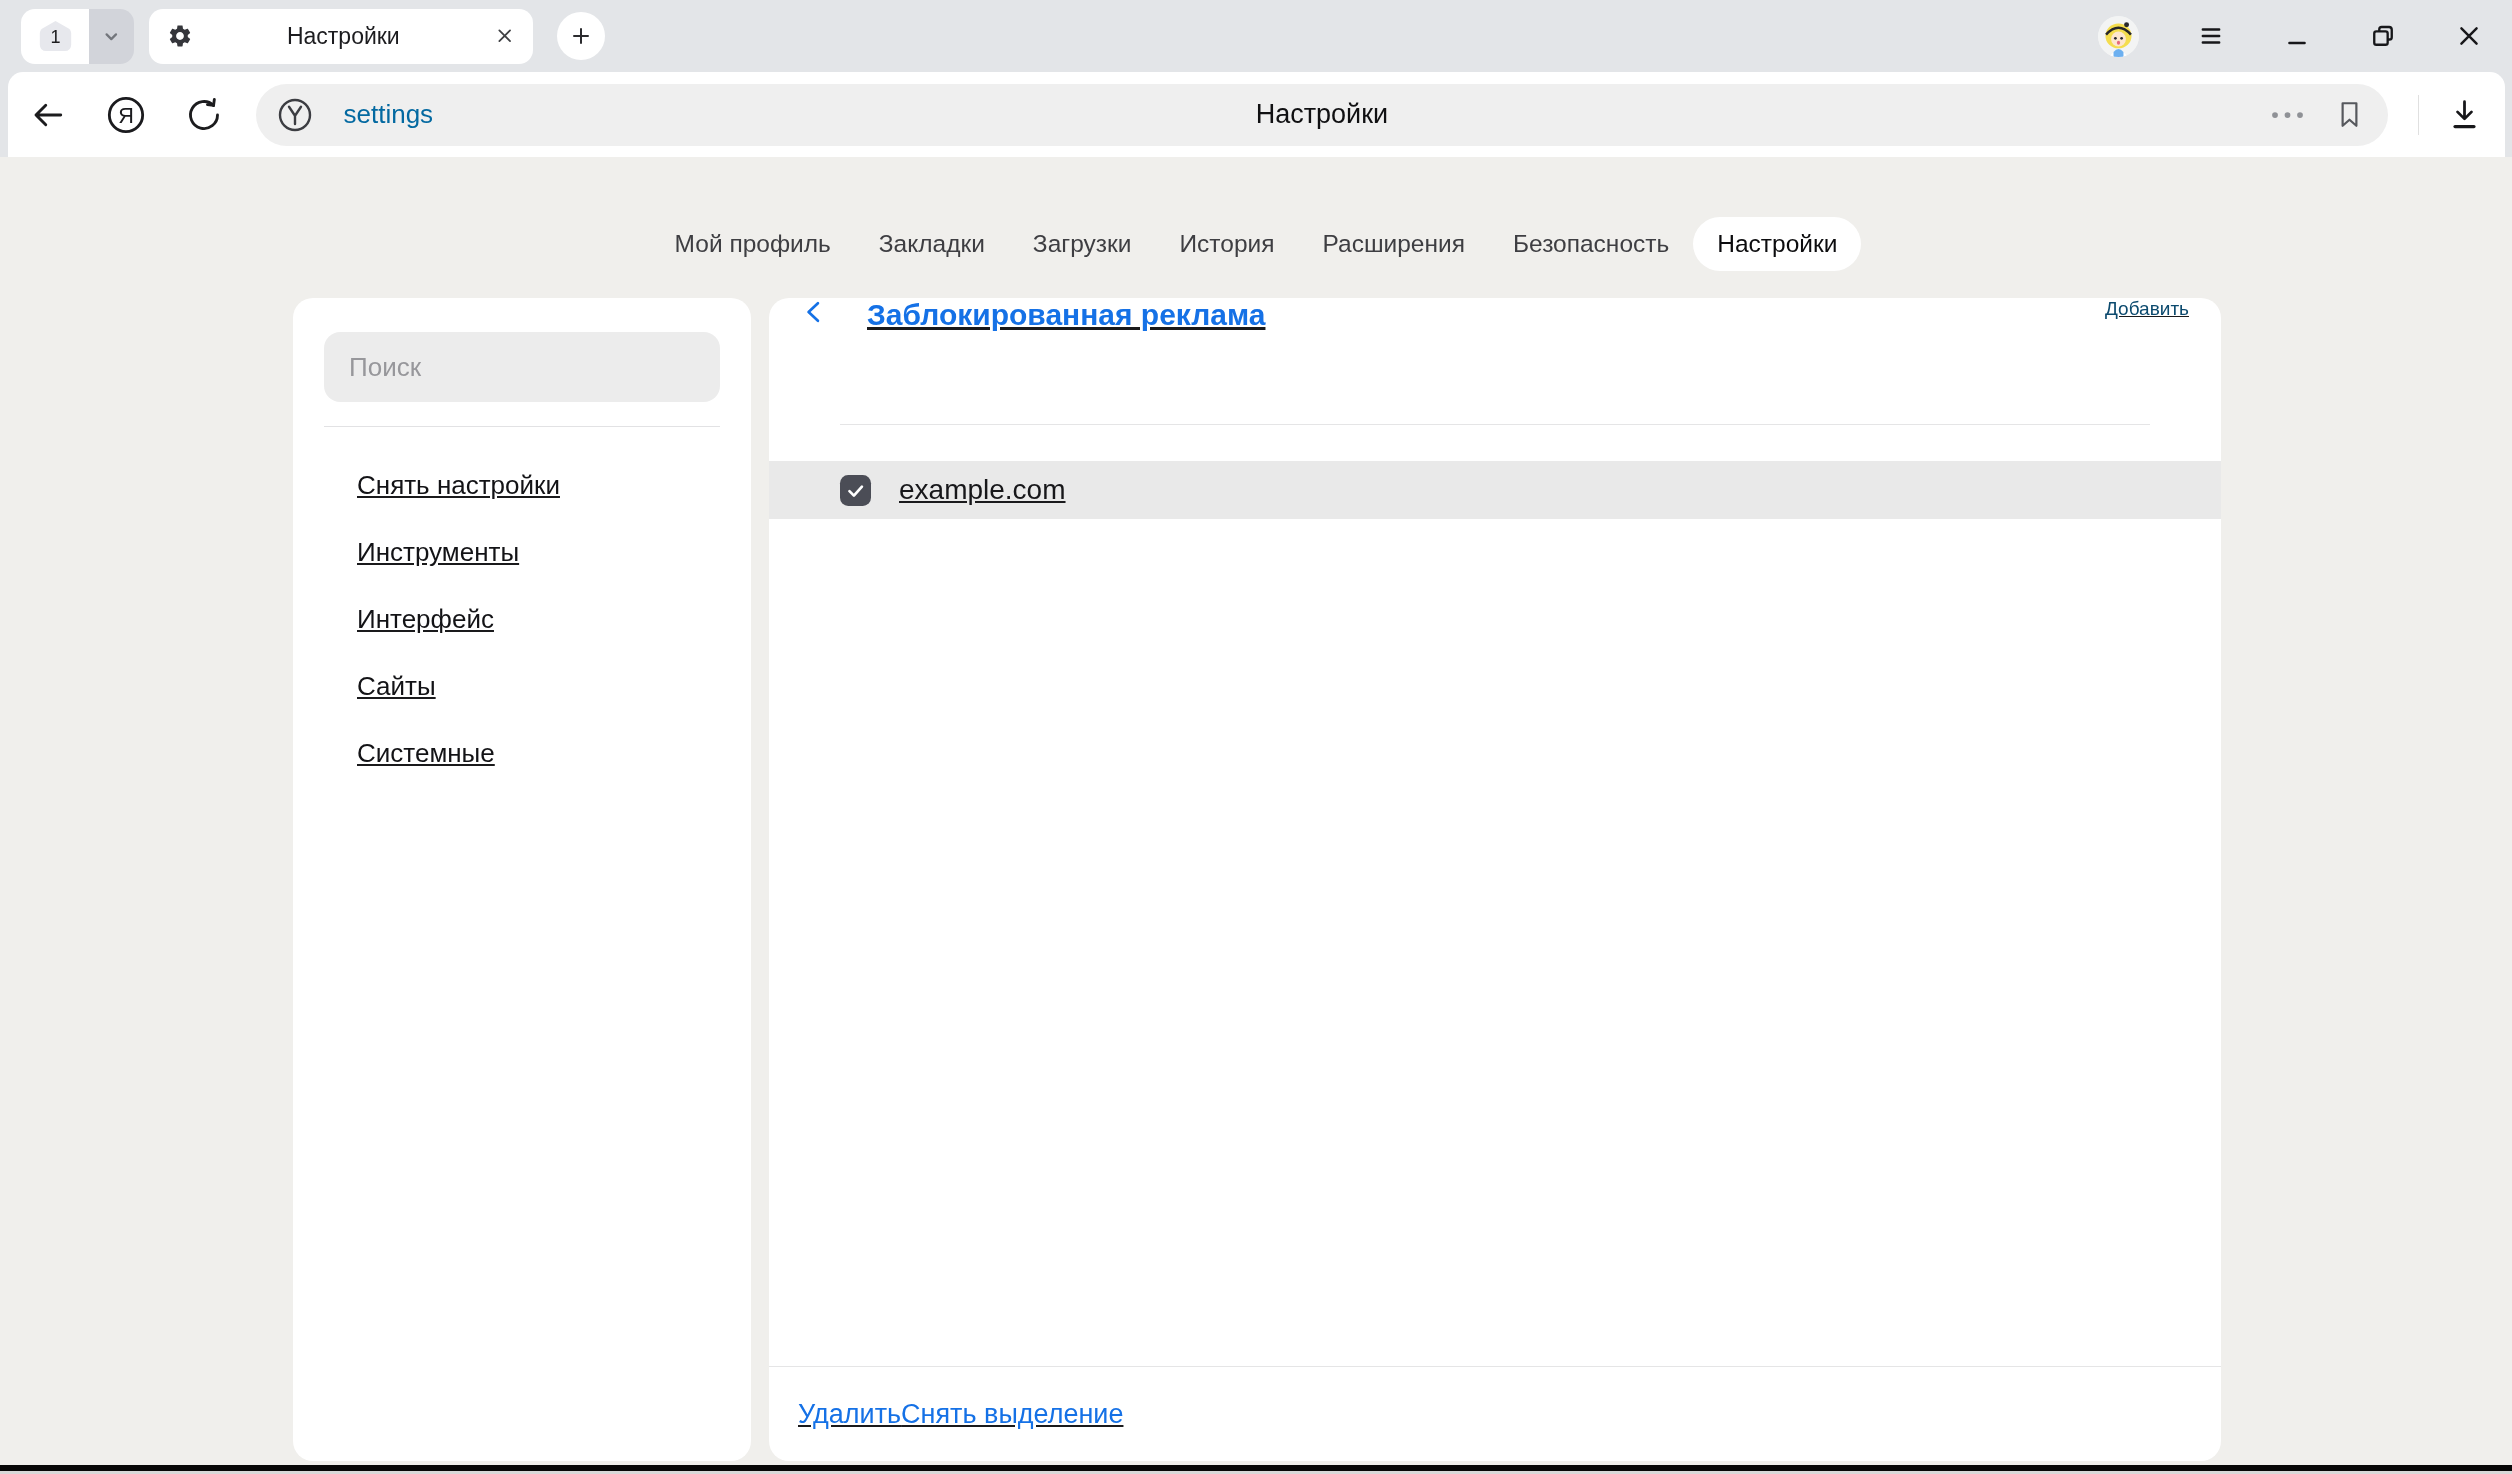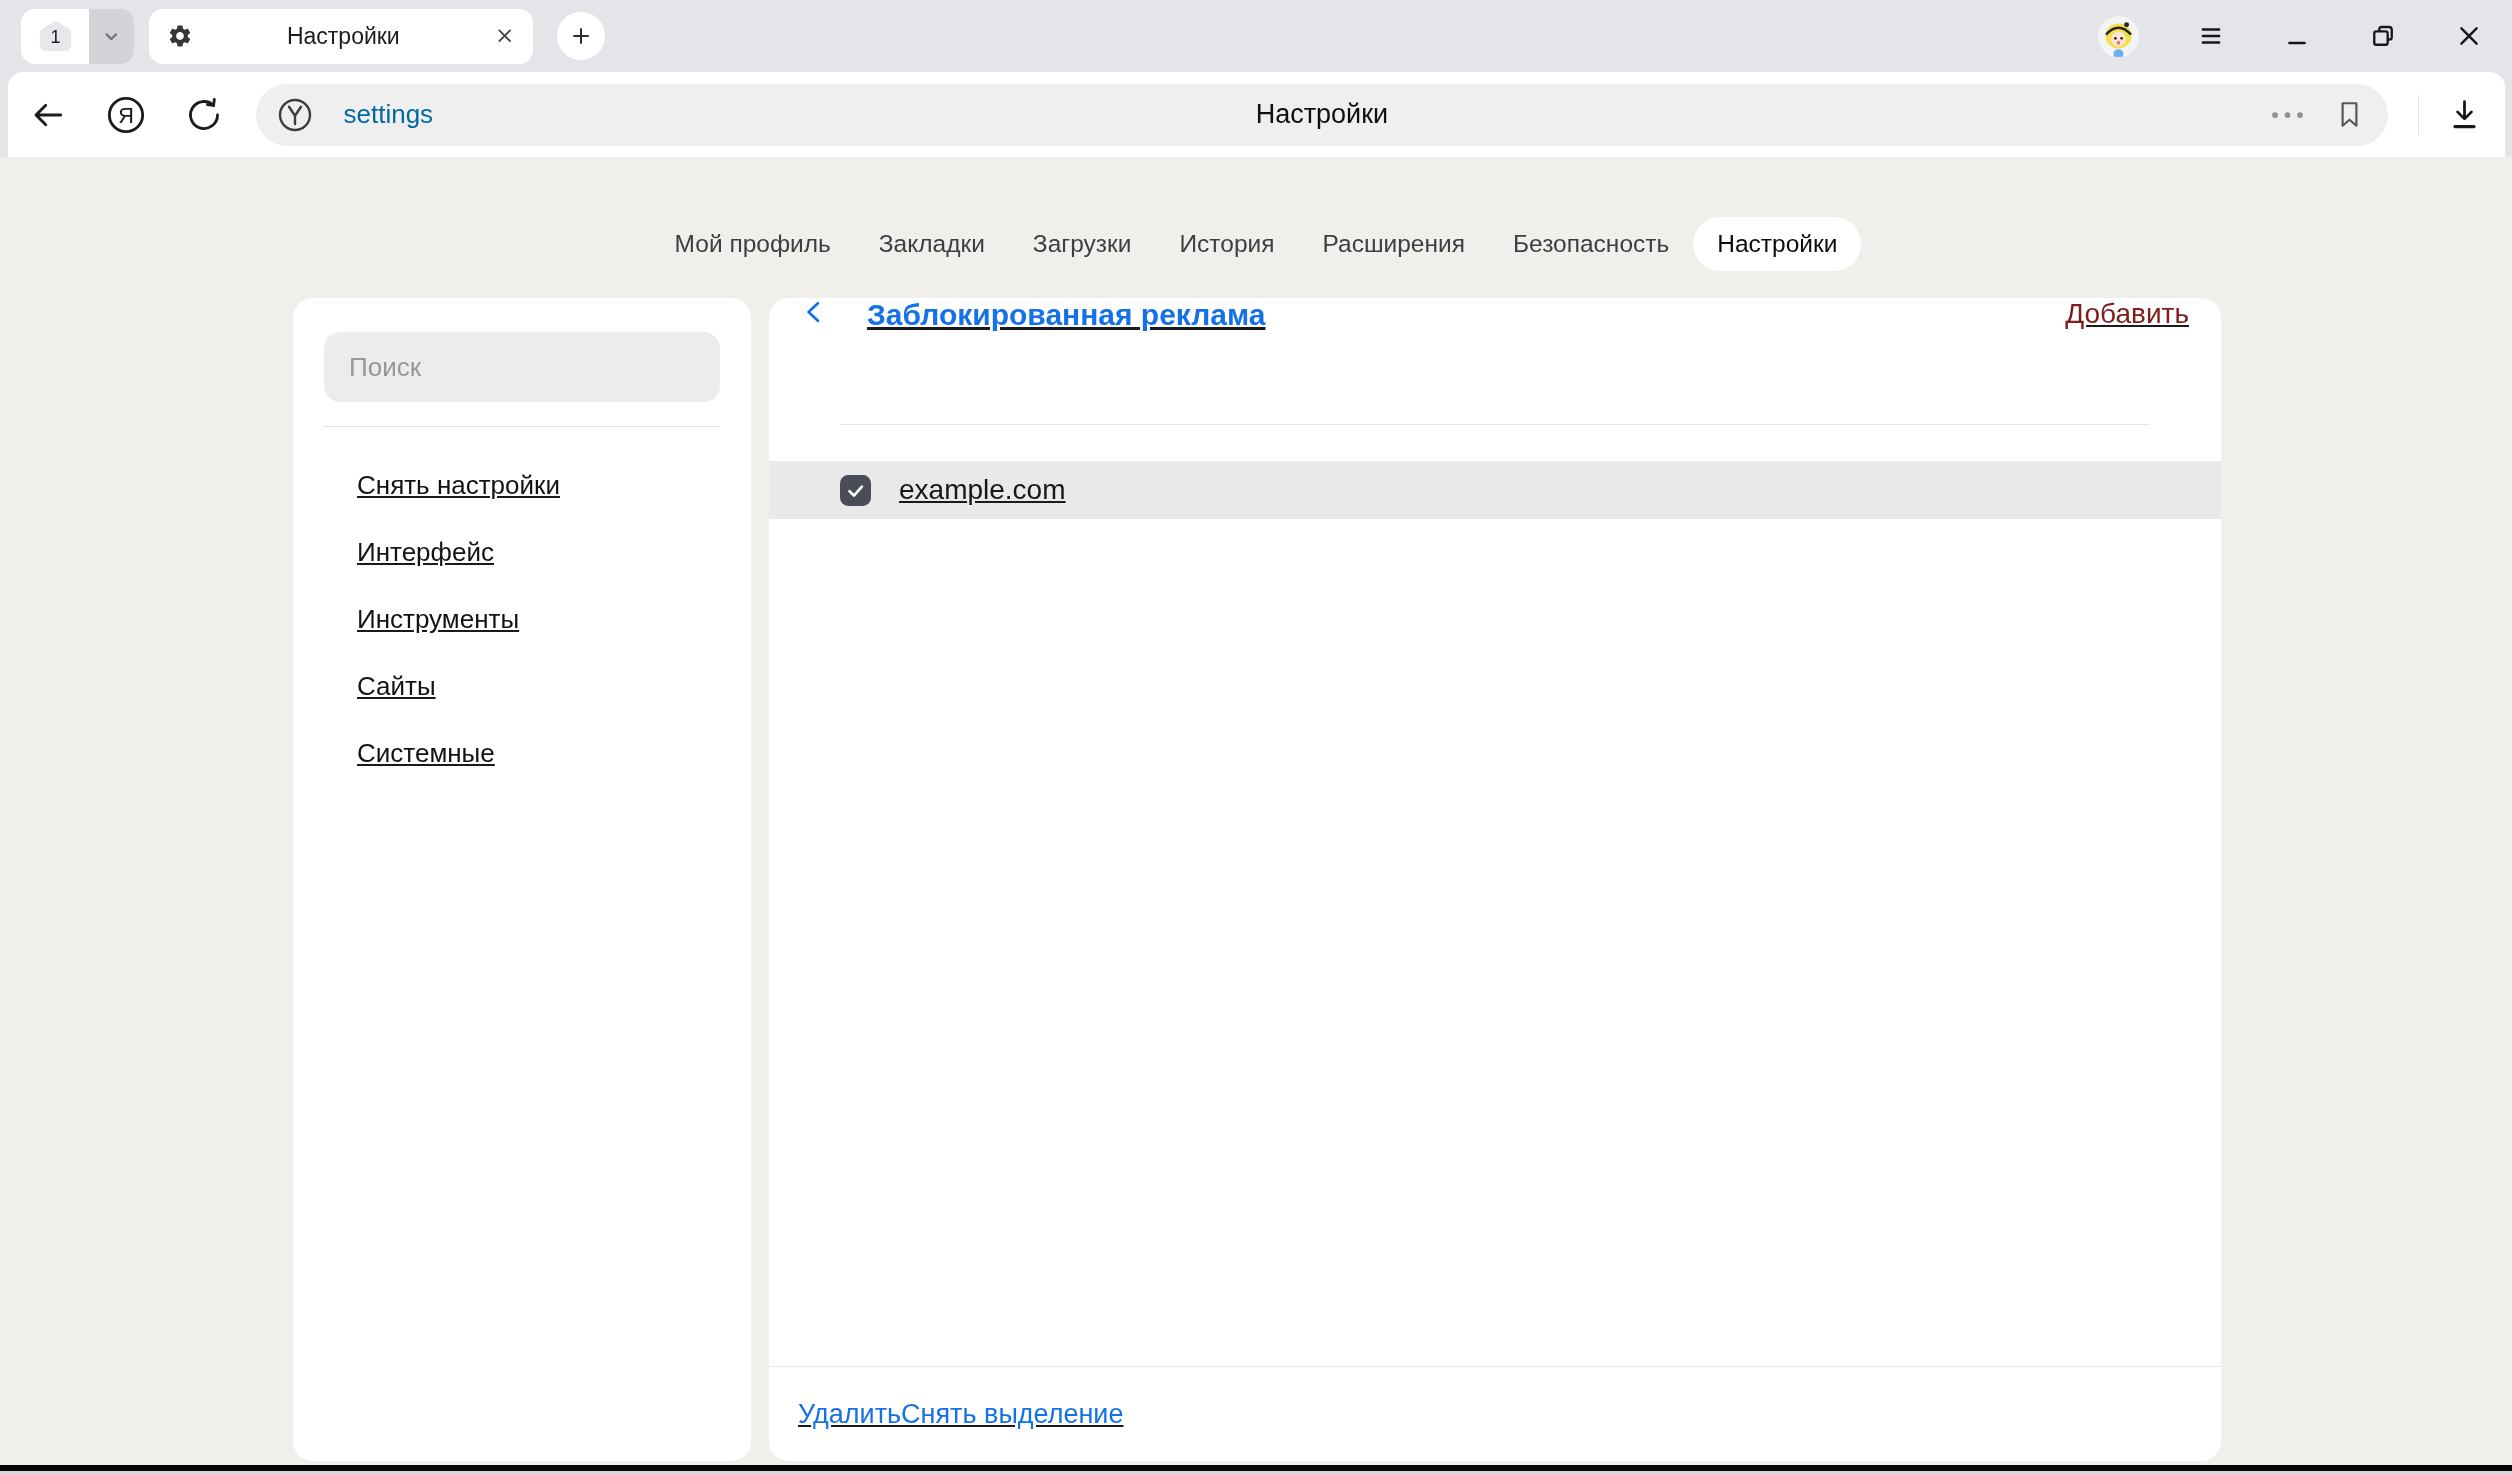--- a/index.html
+++ b/index.html
@@ -53,21 +53,21 @@
     font-family:"Liberation Sans","DejaVu Sans",sans-serif; }
   .search-input::placeholder { color:#97979b; }
   .sidebar-divider { height:1.3px; background:#e2e2e4; margin-top:24px; }
   .sidebar-list { margin-top:25px; }
   .sidebar-item { height:67px; display:flex; align-items:center; padding-left:33px;
     font-size:26px; color:#131316; border-radius:12.6px; cursor:pointer; }
 
   .main-card { left:769px; width:1452px; display:flex; flex-direction:column; overflow:hidden; }
   .main-header { height:126px; display:flex; align-items:flex-start; padding:0 32px; flex:0 0 auto; }
   .main-title { margin-left:38px; font-size:30px; font-weight:700; color:#1571e6; }
-  .add-link { margin-left:auto; font-size:28px; color:#7f1d1d; cursor:pointer; }
+  .add-link { margin-left:auto; font-size:19px; color:#0c4a6e; cursor:pointer; }
   .header-divider { height:1.3px; background:#e5e5e6; margin:0 71px; flex:0 0 auto; }
   .rows-area { flex:1 1 auto; }
   .list-row { margin-top:36px; height:58px; background:#e9e9e9; display:flex; align-items:center; padding:0 71px; }
   .checkbox { width:31px; height:31px; border-radius:8.2px; background:#4b4d56;
     display:flex; align-items:center; justify-content:center; cursor:pointer; flex:0 0 auto; }
   .row-label { margin-left:28px; font-size:28px; color:#17171a; }
   .footer-divider { height:1.3px; background:#e5e5e6; flex:0 0 auto; }
   .main-footer { height:94px; display:flex; align-items:center; 
     padding:0 29px; flex:0 0 auto; }
   .footer-link { font-size:27px; color:#1571e6; cursor:pointer; }
@@ -193,22 +193,22 @@
     <div class="navtab">Расширения</div>
     <div class="navtab">Безопасность</div>
     <div class="navtab active">Настройки</div>
   </div>
 
   <div class="card sidebar-card">
     <input class="search-input" type="text" placeholder="Поиск" style="">
     <div class="sidebar-divider"></div>
     <div class="sidebar-list">
       <div class="sidebar-item">Снять настройки</div>
+      <div class="sidebar-item">Инструменты</div>
       <div class="sidebar-item">Интерфейс</div>
-      <div class="sidebar-item">Инструменты</div>
       <div class="sidebar-item">Сайты</div>
       <div class="sidebar-item">Системные</div>
     </div>
   </div>
 
   <div class="card main-card">
     <div class="main-header">
       <svg width="28" height="28" viewBox="0 0 24 24">
         <polyline points="14.5,4.5 6.5,12 14.5,19.5" fill="none" stroke="#1571e6" stroke-width="2.3" stroke-linecap="round" stroke-linejoin="round"></polyline>
       </svg>

